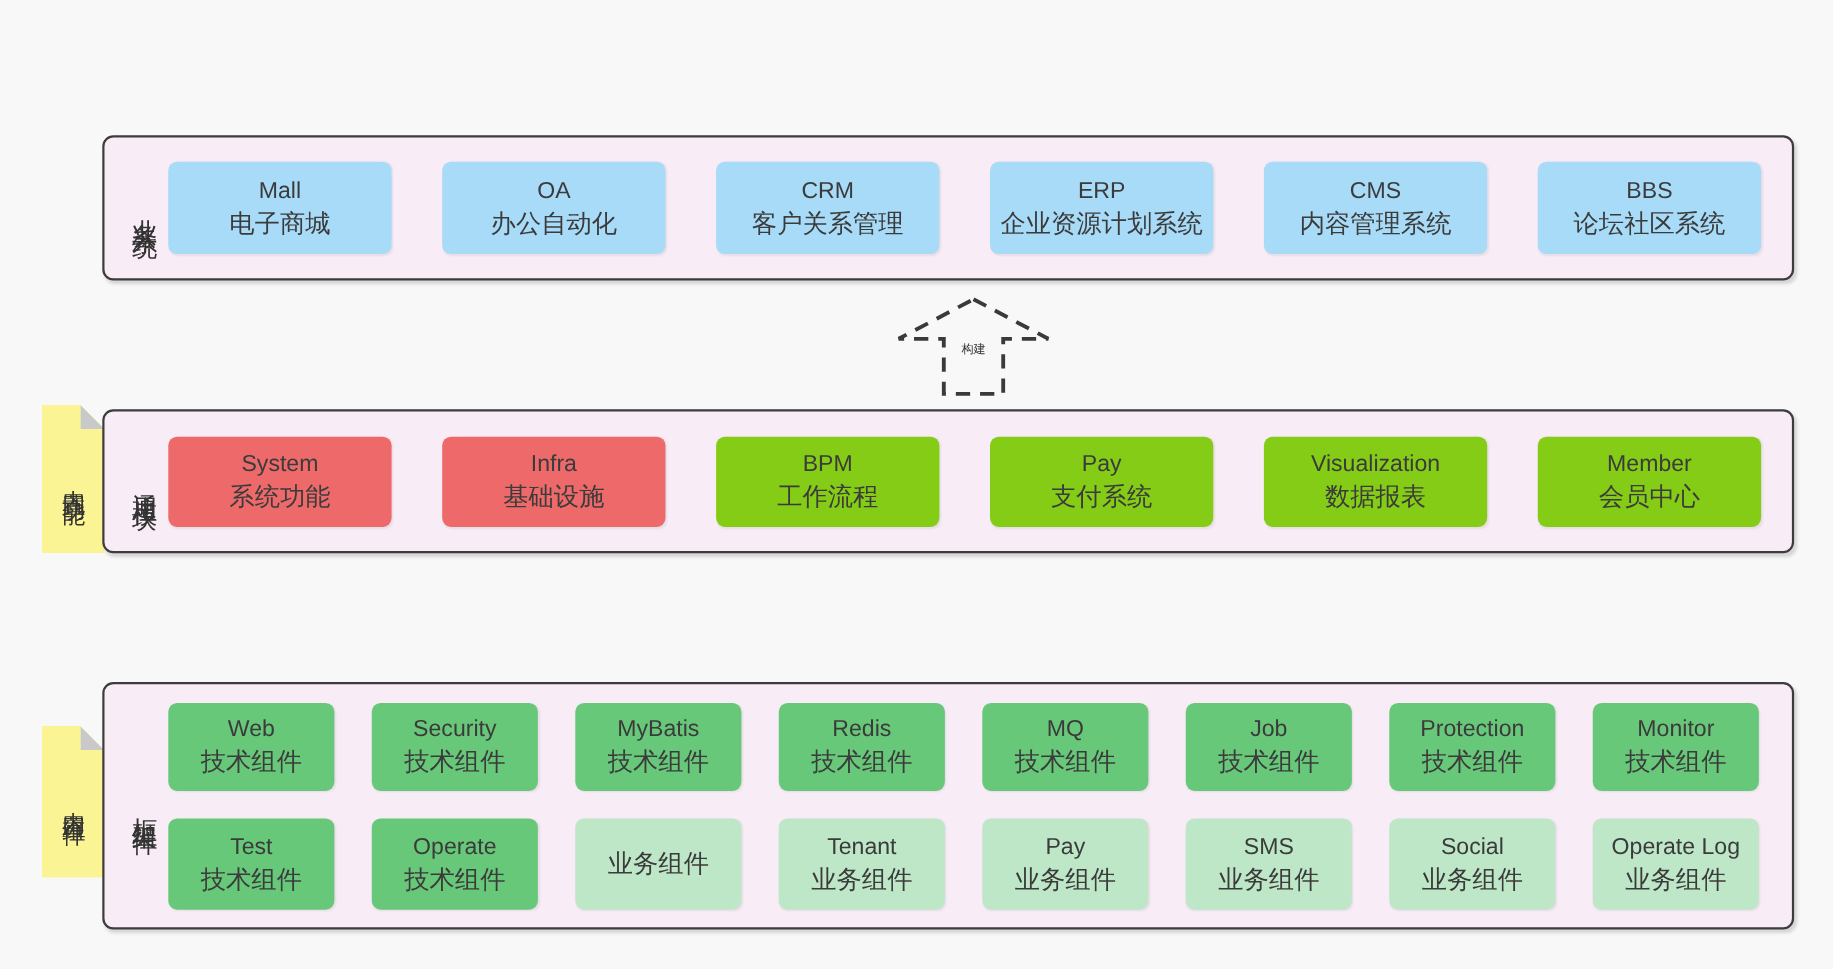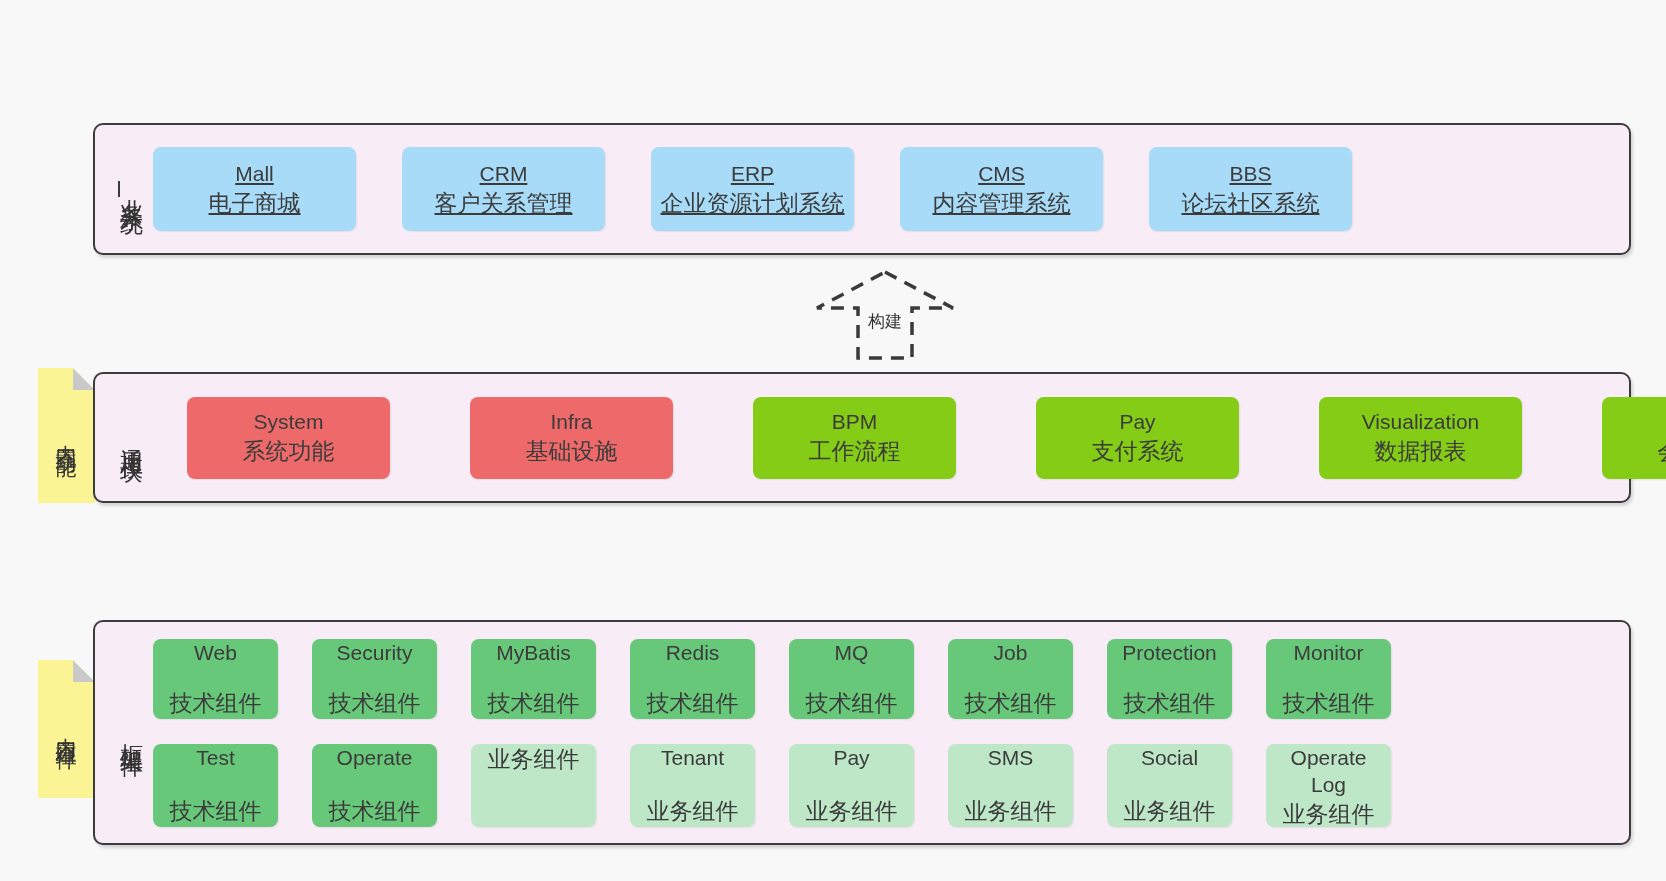--- a/index.html
+++ b/index.html
@@ -15,21 +15,21 @@
   
   .band{
     position:absolute;left:93px;width:1538px;
     background:#f8edf6;
     border:2px solid #3c3c3c;border-radius:10px;
     box-sizing:border-box;
     display:flex;align-items:center;
     box-shadow:2px 3px 3px rgba(0,0,0,0.14);
     z-index:2;
   }
-  .band-business{top:123px;height:132px;text-decoration:underline;}
+  .band-business{top:123px;height:132px;}
   .band-modules{top:372px;height:131px;}
   .band-components{top:620px;height:225px;}
 
   .band-label{
     writing-mode:vertical-rl;text-orientation:upright;
     font-size:23px;letter-spacing:4px;color:#333;
     margin-left:12px;width:36px;text-align:center;
     flex:0 0 auto;line-height:1;
   }
   .box-row{display:flex;gap:46px;margin-left:10px;}
@@ -41,22 +41,22 @@
     border-radius:8px;
     display:flex;flex-direction:column;align-items:center;justify-content:center;
     text-align:center;line-height:1.32;
     box-shadow:1px 1px 2px rgba(0,0,0,0.07);
   }
   .box .en{font-size:21px;padding:0 14px;}
   .box .zh{font-size:23px;}
   .band-business .box,
   .band-modules .box{width:203px;}
   .band-business .box{height:84px;}
-  .band-modules .box{height:82px;margin-left:34px;}
-  .band-components .box{width:125px;height:80px;justify-content:space-between;}
+  .band-modules .box{height:82px;}
+  .band-components .box{width:151px;height:80px;}
   .band-components .row2 .box{height:83px;}
 
   .blue{background:#a8dbf7;}
   .red{background:#ee6a6a;}
   .pink{background:#84cc16;}
   .green{background:#68c87a;}
   .light-green{background:#bee7c8;}
 
   
   .note{
@@ -81,21 +81,21 @@
   .arrow{position:absolute;z-index:1;}
   .arrow-1{left:813px;top:269px;width:144px;height:92px;}
   .arrow-2{left:820px;top:513px;width:144px;height:95px;}
   .arrow svg{position:absolute;inset:0;}
   .arrow polygon{
     fill:none;stroke:#3a3a3a;stroke-width:3.5;
     stroke-dasharray:13 9;stroke-linejoin:miter;
   }
   .arrow-label{
     position:absolute;left:50%;transform:translateX(-50%);
-    background:#f8f8f8;font-size:17px;color:#333;
+    background:#f8f8f8;font-size:11px;color:#333;
     padding:1px 3px;white-space:nowrap;line-height:1.2;
   }
   .arrow-1 .arrow-label{top:42px;}
   .arrow-2 .arrow-label{top:45px;}
 </style>
 </head>
 <body>
 
 <div class="stage">
 
@@ -108,20 +108,24 @@
     <div class="fold"></div>
     <div class="note-text">内置组件</div>
   </div>
 
   <section class="band band-business">
     <div class="band-label">业务系统</div>
     <div class="box-row">
       <div class="box blue">
         <div class="en">Mall</div>
         <div class="zh">电子商城</div>
+      </div>
+      <div class="box blue">
+        <div class="en">OA</div>
+        <div class="zh">办公自动化</div>
       </div>
       <div class="box blue">
         <div class="en">CRM</div>
         <div class="zh">客户关系管理</div>
       </div>
       <div class="box blue">
         <div class="en">ERP</div>
         <div class="zh">企业资源计划系统</div>
       </div>
       <div class="box blue">

